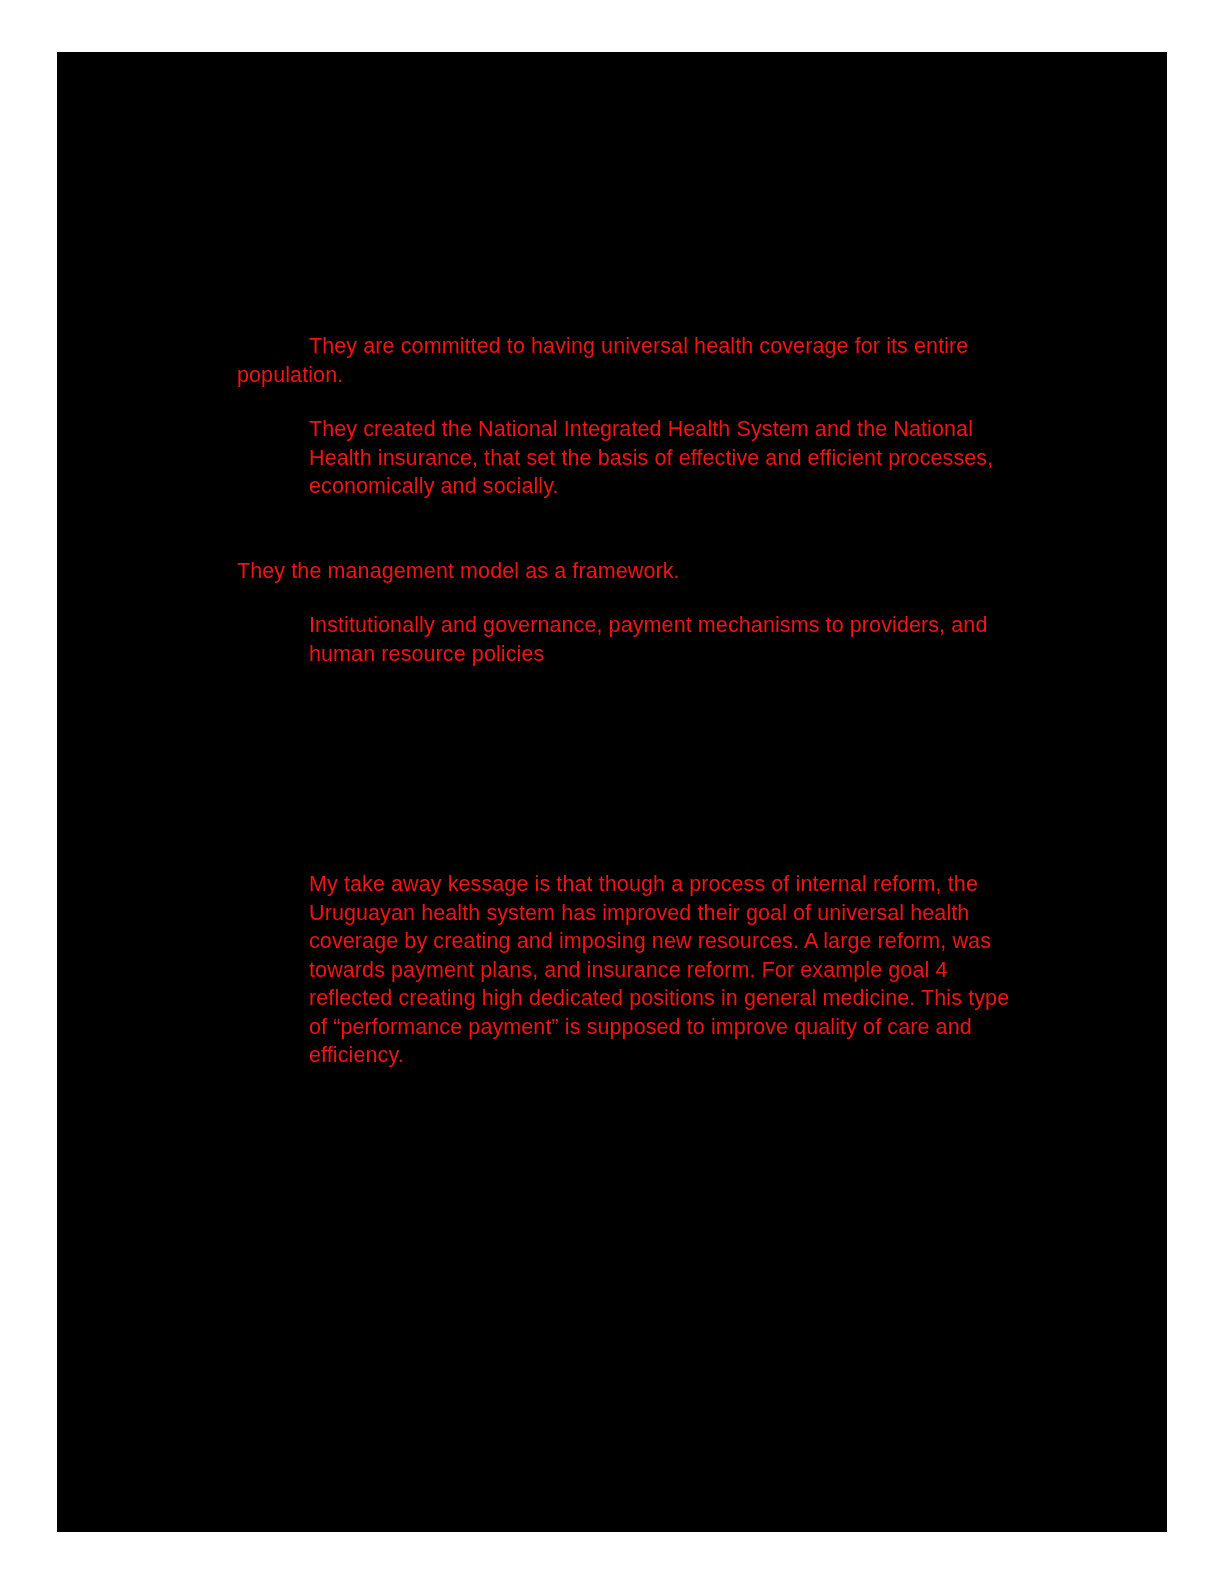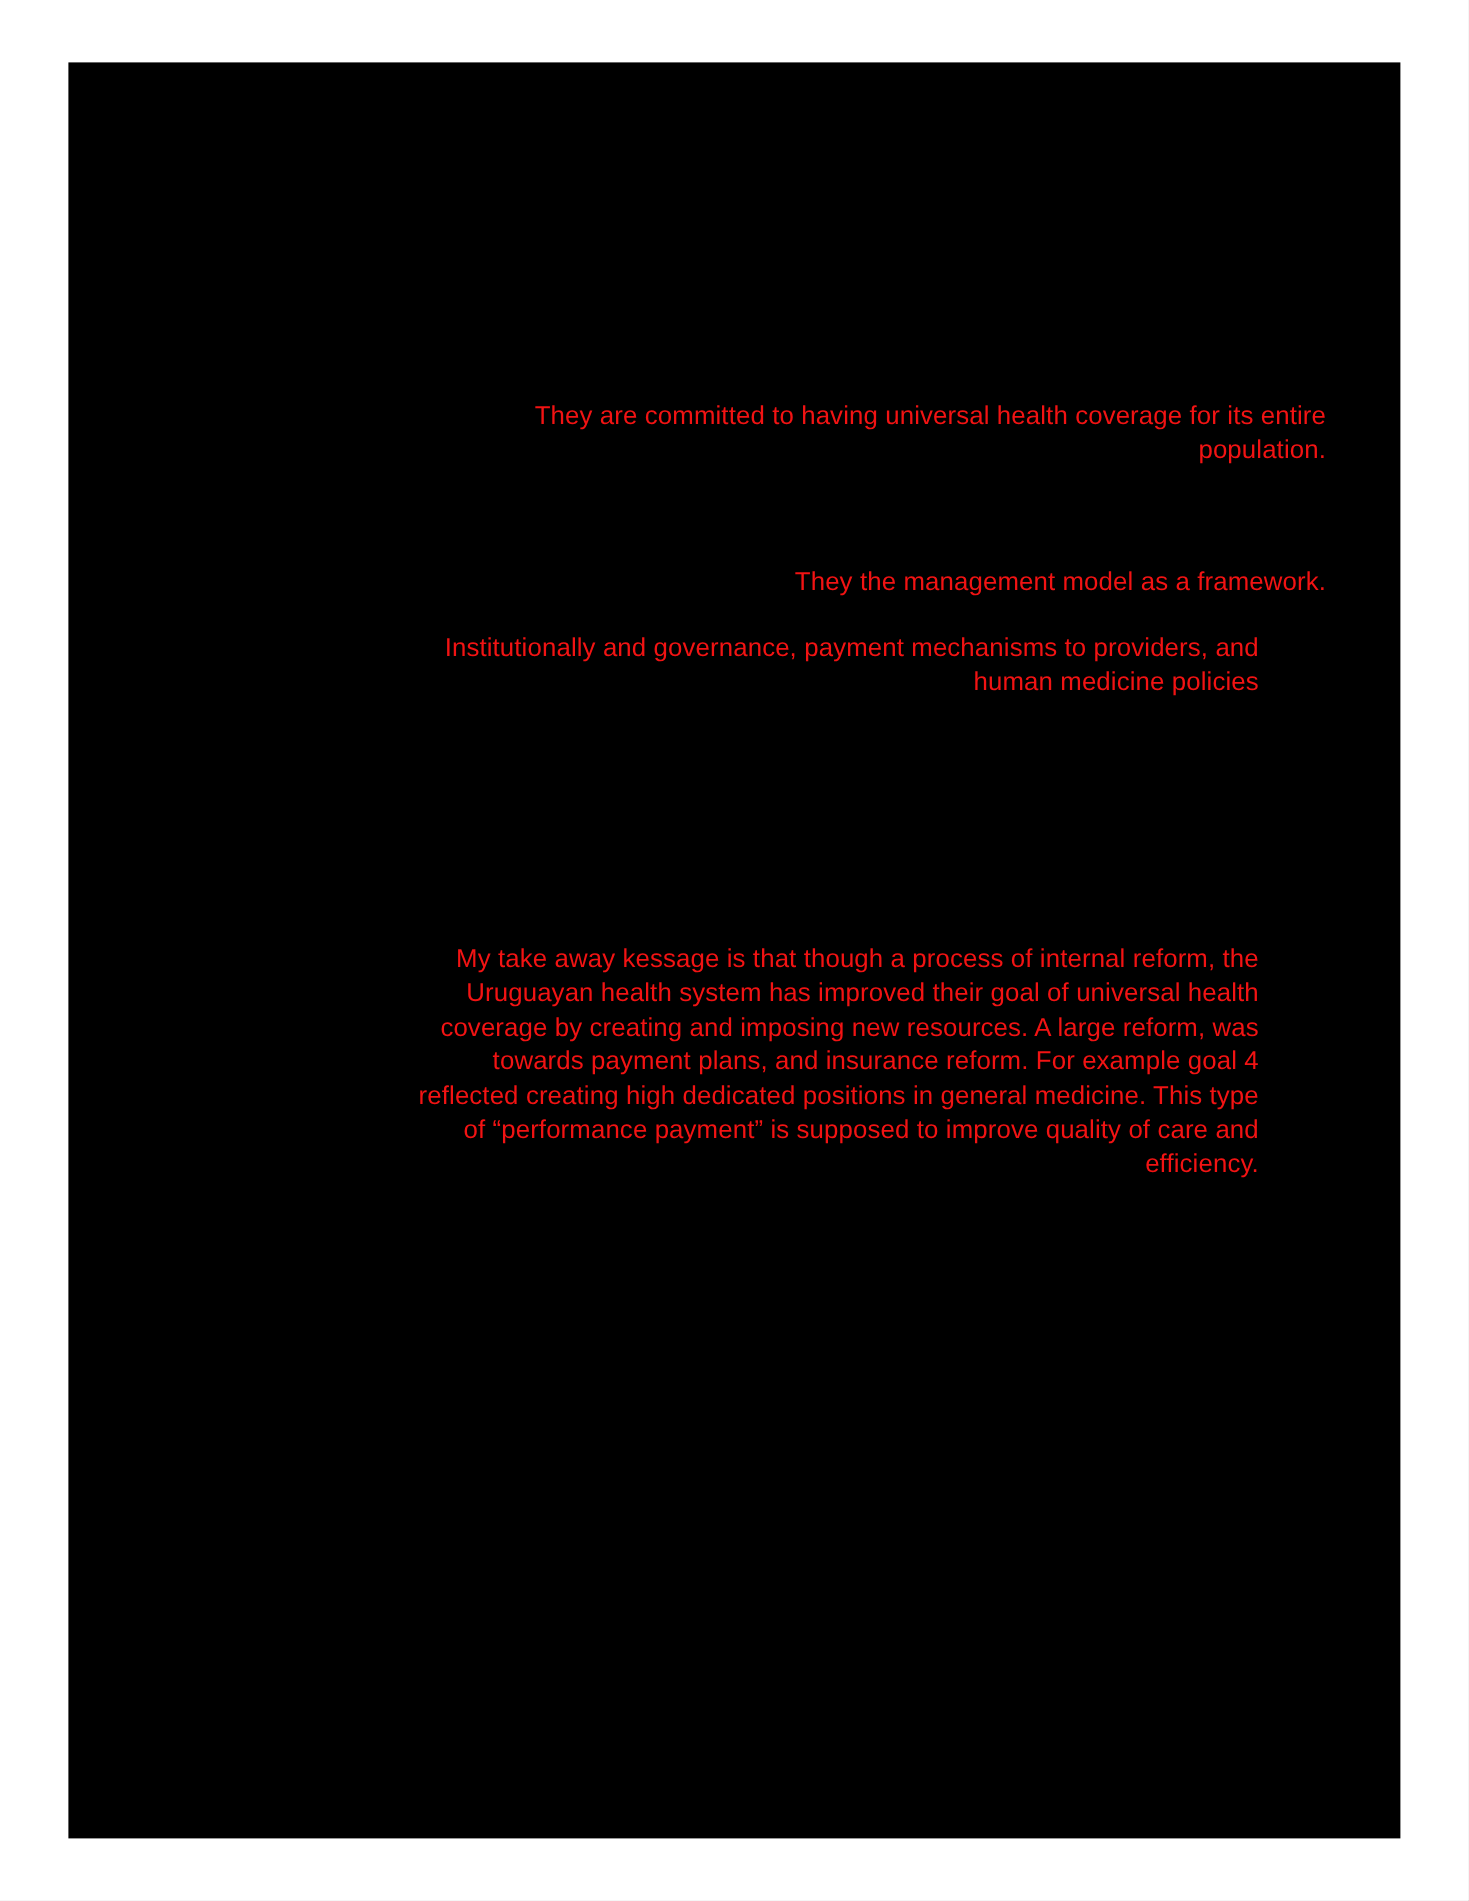--- a/index.html
+++ b/index.html
@@ -16,24 +16,23 @@
     position: absolute;
     left: 57px;
     top: 52px;
     width: 1110px;
     height: 1480px;
     background: #000000;
     overflow: hidden;
   }
   .doc-body {
     position: absolute;
-    left: 208px;
+    left: 180px;
     top: 280px;
     width: 840px;
-    text-align: right;
   }
   .para {
     color: #f21313;
     font-size: 21.5px;
     line-height: 28.5px;
     margin: 0;
     letter-spacing: 0.1px;
   }
   .indent {
     margin-left: 72px;
@@ -51,31 +50,32 @@
 </head>
 <body>
 
 <div id="page">
   <div class="doc-body">
 
     <p class="para first-line-indent">They are committed to having universal health coverage for its entire population.</p>
 
     <div class="gap-sm"></div>
 
+    <p class="para indent">They created the National Integrated Health System and the National Health insurance, that set the basis of effective and efficient processes, economically and socially.</p>
 
     <div class="gap-sm"></div>
 
 
     <div class="gap-md"></div>
 
     <p class="para">They the management model as a framework.</p>
 
     <div class="gap-sm"></div>
 
-    <p class="para indent">Institutionally and governance, payment mechanisms to providers, and human medicine policies</p>
+    <p class="para indent">Institutionally and governance, payment mechanisms to providers, and human resource policies</p>
 
     <div class="gap-xl"></div>
 
 
     <div class="gap-xxl"></div>
 
     <p class="para indent">My take away kessage is that though a process of internal reform, the Uruguayan health system has improved their goal of universal health coverage by creating and imposing new resources. A large reform, was towards payment plans, and insurance reform. For example goal 4 reflected creating high dedicated positions in general medicine. This type of “performance payment” is supposed to improve quality of care and efficiency.</p>
 
     <div class="gap-xxl"></div>
     <div class="gap-lg"></div>

